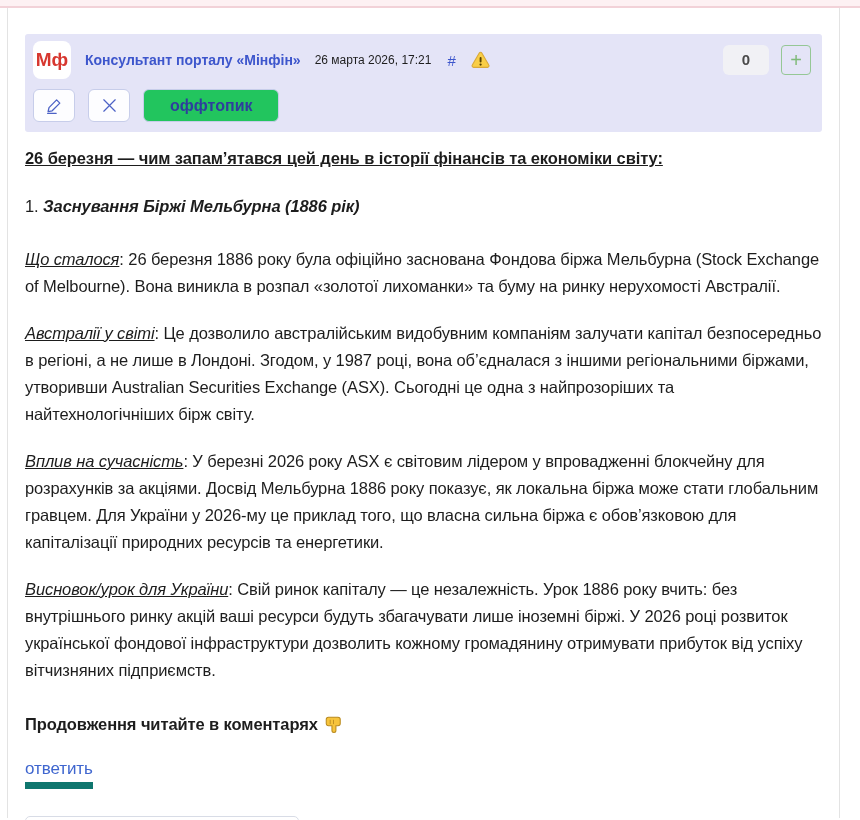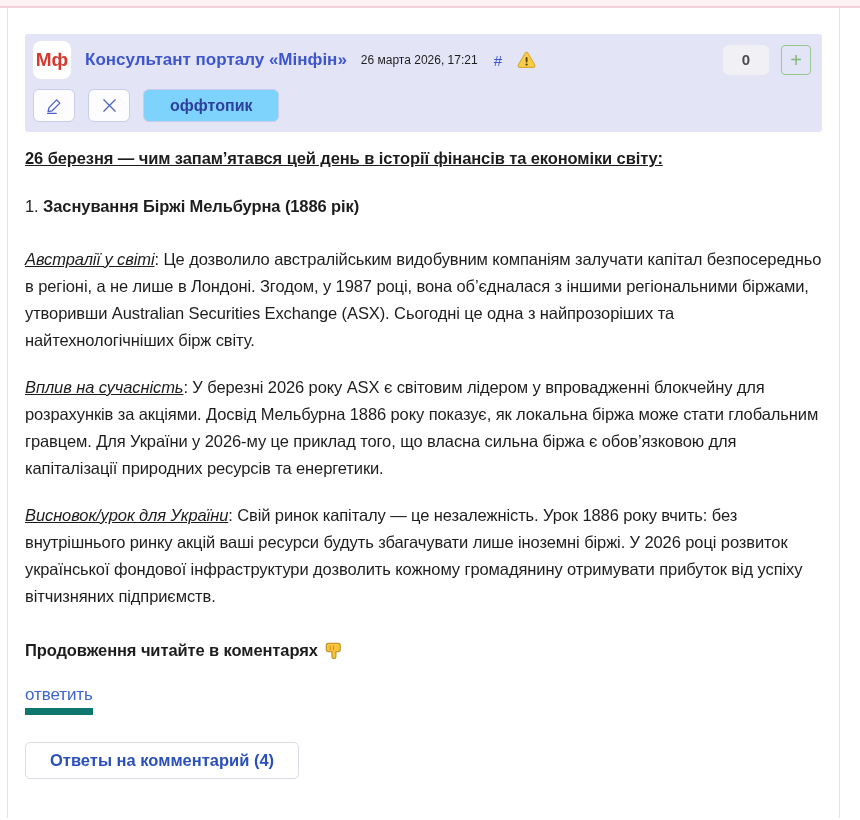--- a/index.html
+++ b/index.html
@@ -32,21 +32,21 @@
   .header-row1 { display: flex; align-items: center; }
   .logo {
     width: 38px; height: 38px;
     background: #ffffff; border-radius: 8px;
     color: #d7372f; font-weight: 700; font-size: 19px;
     display: flex; align-items: center; justify-content: center;
     flex: 0 0 auto;
   }
   .username {
     margin-left: 14px;
-    color: #3d56cc; font-weight: 700; font-size: 17px;
+    color: #3d56cc; font-weight: 700; font-size: 14px;
     cursor: pointer;
   }
   .timestamp { margin-left: 14px; color: #1e1e1e; font-size: 12px; }
   .hash { margin-left: 16px; color: #3d56cc; font-size: 15px; cursor: pointer; }
   .warn { margin-left: 14px; display: flex; align-items: center; cursor: pointer; }
   .spacer { flex: 1; }
   .score {
     background: #f1f1f5; border-radius: 6px;
     min-width: 46px; height: 30px; line-height: 30px;
     text-align: center; color: #4a4a4a; font-weight: 700; font-size: 15px;
@@ -64,34 +64,34 @@
   .icon-btn {
     width: 42px; height: 33px;
     border: 1px solid #c7cdea; border-radius: 6px;
     background: #fdfdff;
     display: flex; align-items: center; justify-content: center;
     cursor: pointer; padding: 0;
   }
   .offtopic-btn {
     height: 33px;
     border: 1px solid #c7cdea; border-radius: 6px;
-    background: #7dd3fc;
+    background: #22c55e;
     color: #2e3f9c; font-weight: 700; font-size: 16px;
     padding: 0 26px; cursor: pointer;
   }
   
   .comment-body {
     padding-top: 13px;
     font-size: 16.5px; line-height: 27px;
     letter-spacing: -0.1px;
     width: 802px;
   }
   .intro { font-weight: 700; margin: 0 0 21px; text-decoration: underline; }
   .item-line { margin: 0 0 26px; }
-  .item-title { font-weight: 700; }
+  .item-title { font-weight: 700; font-style: italic; }
   .para { margin: 0 0 20px; }
   .para-label { font-style: italic; text-decoration: underline; }
   .outro { font-weight: 700; margin: 27px 0 0; display: flex; align-items: center; gap: 6px; }
   .reply-link {
     display: inline-block; margin-top: 17px;
     color: #3f66cf; font-size: 17px;
     border-bottom: 7px solid #0f766e;
     cursor: pointer;
   }
   .replies-btn {
@@ -150,20 +150,21 @@
       <button class="offtopic-btn">оффтопик</button>
     </div>
   </div>
 
   <div class="comment-body">
 
     <p class="intro">26 березня — чим запам’ятався цей день в історії фінансів та економіки світу:</p>
 
     <p class="item-line"><span>1. </span><span class="item-title">Заснування Біржі Мельбурна (1886 рік)</span></p>
 
+    <p class="para"><span class="para-label">Що сталося</span><span>: 26 березня 1886 року була офіційно заснована Фондова біржа Мельбурна (Stock Exchange of Melbourne). Вона виникла в розпал «золотої лихоманки» та буму на ринку нерухомості Австралії.</span></p>
 
     <p class="para"><span class="para-label">Австралії у світі</span><span>: Це дозволило австралійським видобувним компаніям залучати капітал безпосередньо в регіоні, а не лише в Лондоні. Згодом, у 1987 році, вона об’єдналася з іншими регіональними біржами, утворивши Australian Securities Exchange (ASX). Сьогодні це одна з найпрозоріших та найтехнологічніших бірж світу.</span></p>
 
     <p class="para"><span class="para-label">Вплив на сучасність</span><span>: У березні 2026 року ASX є світовим лідером у впровадженні блокчейну для розрахунків за акціями. Досвід Мельбурна 1886 року показує, як локальна біржа може стати глобальним гравцем. Для України у 2026-му це приклад того, що власна сильна біржа є обов’язковою для капіталізації природних ресурсів та енергетики.</span></p>
 
     <p class="para"><span class="para-label">Висновок/урок для України</span><span>: Свій ринок капіталу — це незалежність. Урок 1886 року вчить: без внутрішнього ринку акцій ваші ресурси будуть збагачувати лише іноземні біржі. У 2026 році розвиток української фондової інфраструктури дозволить кожному громадянину отримувати прибуток від успіху вітчизняних підприємств.</span></p>
 
     <p class="outro">
       <span>Продовження читайте в коментарях</span>
       <span>

